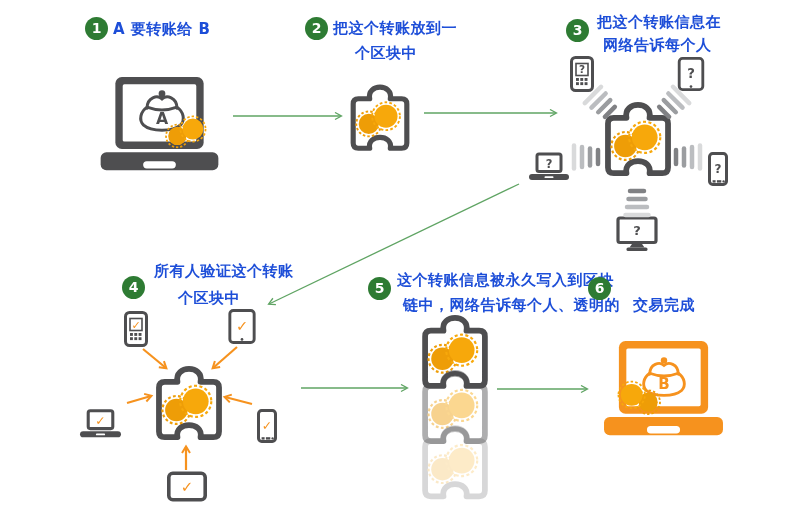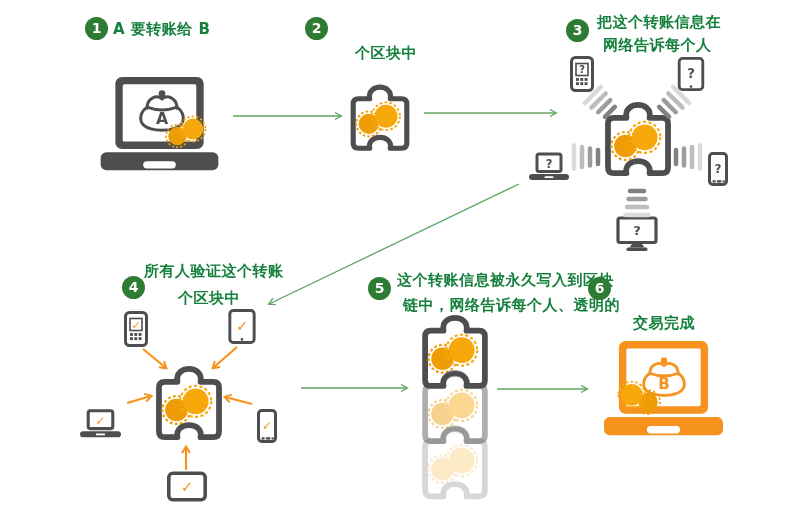--- a/index.html
+++ b/index.html
@@ -1,21 +1,21 @@
 <!DOCTYPE html>
 <html><head>
 <meta charset="utf-8">
 <style>
   html,body{margin:0;padding:0;background:#fff;}
   .canvas{position:relative;width:800px;height:517px;background:#ffffff;overflow:hidden;
           font-family:"DejaVu Sans","Liberation Sans",sans-serif;}
   .abs{position:absolute;overflow:visible;}
   .badge{position:absolute;width:23px;height:23px;border-radius:50%;background:#2E7B33;
          color:#fff;font-weight:700;font-size:14px;line-height:23px;text-align:center;}
-  .lbl{position:absolute;font-weight:700;font-size:15px;color:#15803d;white-space:nowrap;
+  .lbl{position:absolute;font-weight:700;font-size:15px;color:#1d4ed8;white-space:nowrap;
        letter-spacing:.5px;text-align:center;}
   svg{overflow:visible;}
   text.q{font-weight:700;fill:#4E4E50;font-family:"DejaVu Sans",sans-serif;}
   text.c{font-weight:700;fill:#F6921E;font-family:"DejaVu Sans",sans-serif;}
   text.w{font-weight:700;font-family:"DejaVu Sans",sans-serif;}
 </style>
 </head>
 <body>
 
 <div class="canvas">
@@ -84,36 +84,37 @@
         <line x1="19" y1="-10" x2="19" y2="10" stroke="#BBBDC0" stroke-width="4.5" stroke-linecap="round"></line>
         <line x1="27" y1="-11.5" x2="27" y2="11.5" stroke="#D9DADB" stroke-width="4.5" stroke-linecap="round"></line>
       </g>
     </defs>
   </svg>
 
   <div class="badge" style="left:85px;top:17px">1</div>
   <div class="lbl" style="left:113px;top:20px">A 要转账给 B</div>
 
   <div class="badge" style="left:305px;top:17px">2</div>
+  <div class="lbl" style="left:333px;top:19px">把这个转账放到一</div>
   <div class="lbl" style="left:355px;top:44px">个区块中</div>
 
   <div class="badge" style="left:566px;top:19px">3</div>
   <div class="lbl" style="left:603px;top:36px">网络告诉每个人</div>
   <div class="lbl" style="left:597px;top:13px">把这个转账信息在</div>
 
   <div class="badge" style="left:122px;top:276px">4</div>
-  <div class="lbl" style="left:144px;top:262px">所有人验证这个转账</div>
+  <div class="lbl" style="left:154px;top:262px">所有人验证这个转账</div>
   <div class="lbl" style="left:178px;top:289px">个区块中</div>
 
   <div class="badge" style="left:368px;top:277px">5</div>
   <div class="lbl" style="left:397px;top:271px">这个转账信息被永久写入到区块</div>
   <div class="lbl" style="left:403px;top:296px">链中，网络告诉每个人、透明的</div>
 
   <div class="badge" style="left:588px;top:277px">6</div>
-  <div class="lbl" style="left:633px;top:314px">交易完成</div>
+  <div class="lbl" style="left:633px;top:296px">交易完成</div>
 
   <svg class="abs" style="left:94px;top:77px;color:#4E4E50" width="131" height="94" viewBox="0 0 160 115">
       <use href="#laptop-frame"></use>
     </svg>
   <svg class="abs" style="left:138px;top:88px;color:#4E4E50" width="48" height="45" viewBox="0 0 64 60">
     <use href="#purse-shape"></use>
     <text class="w" x="32" y="48" font-size="21" text-anchor="middle" fill="#4E4E50">A</text>
   </svg>
   <svg class="abs" style="left:166px;top:116px" width="40" height="33" viewBox="0 0 46 38">
       <use href="#coin-pair"></use>

